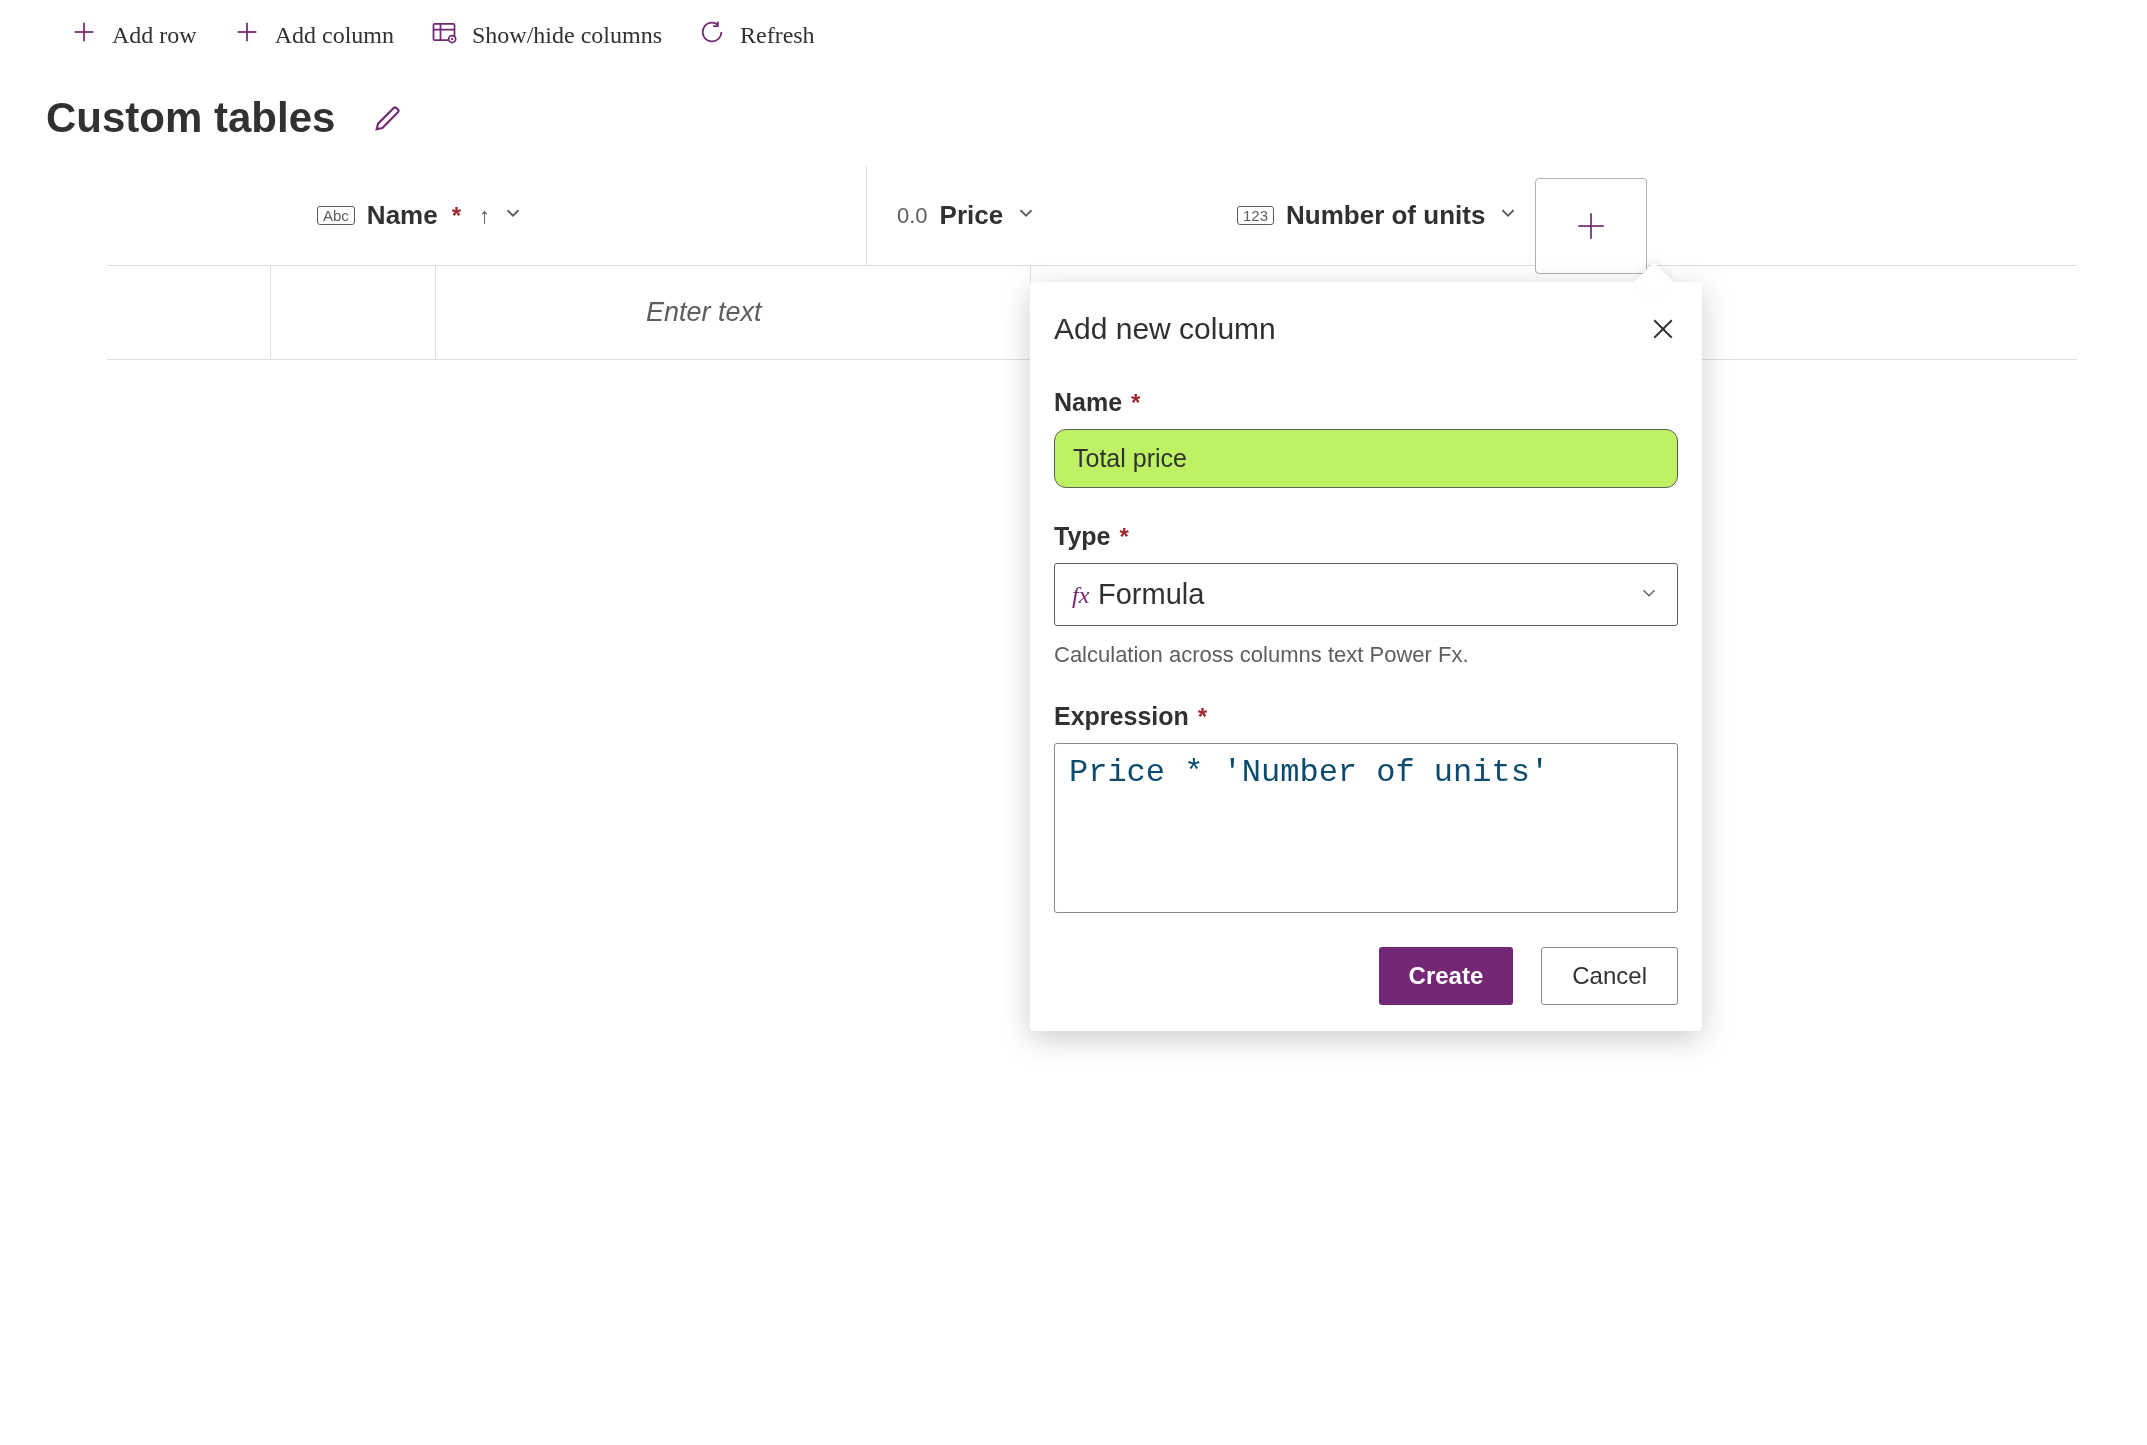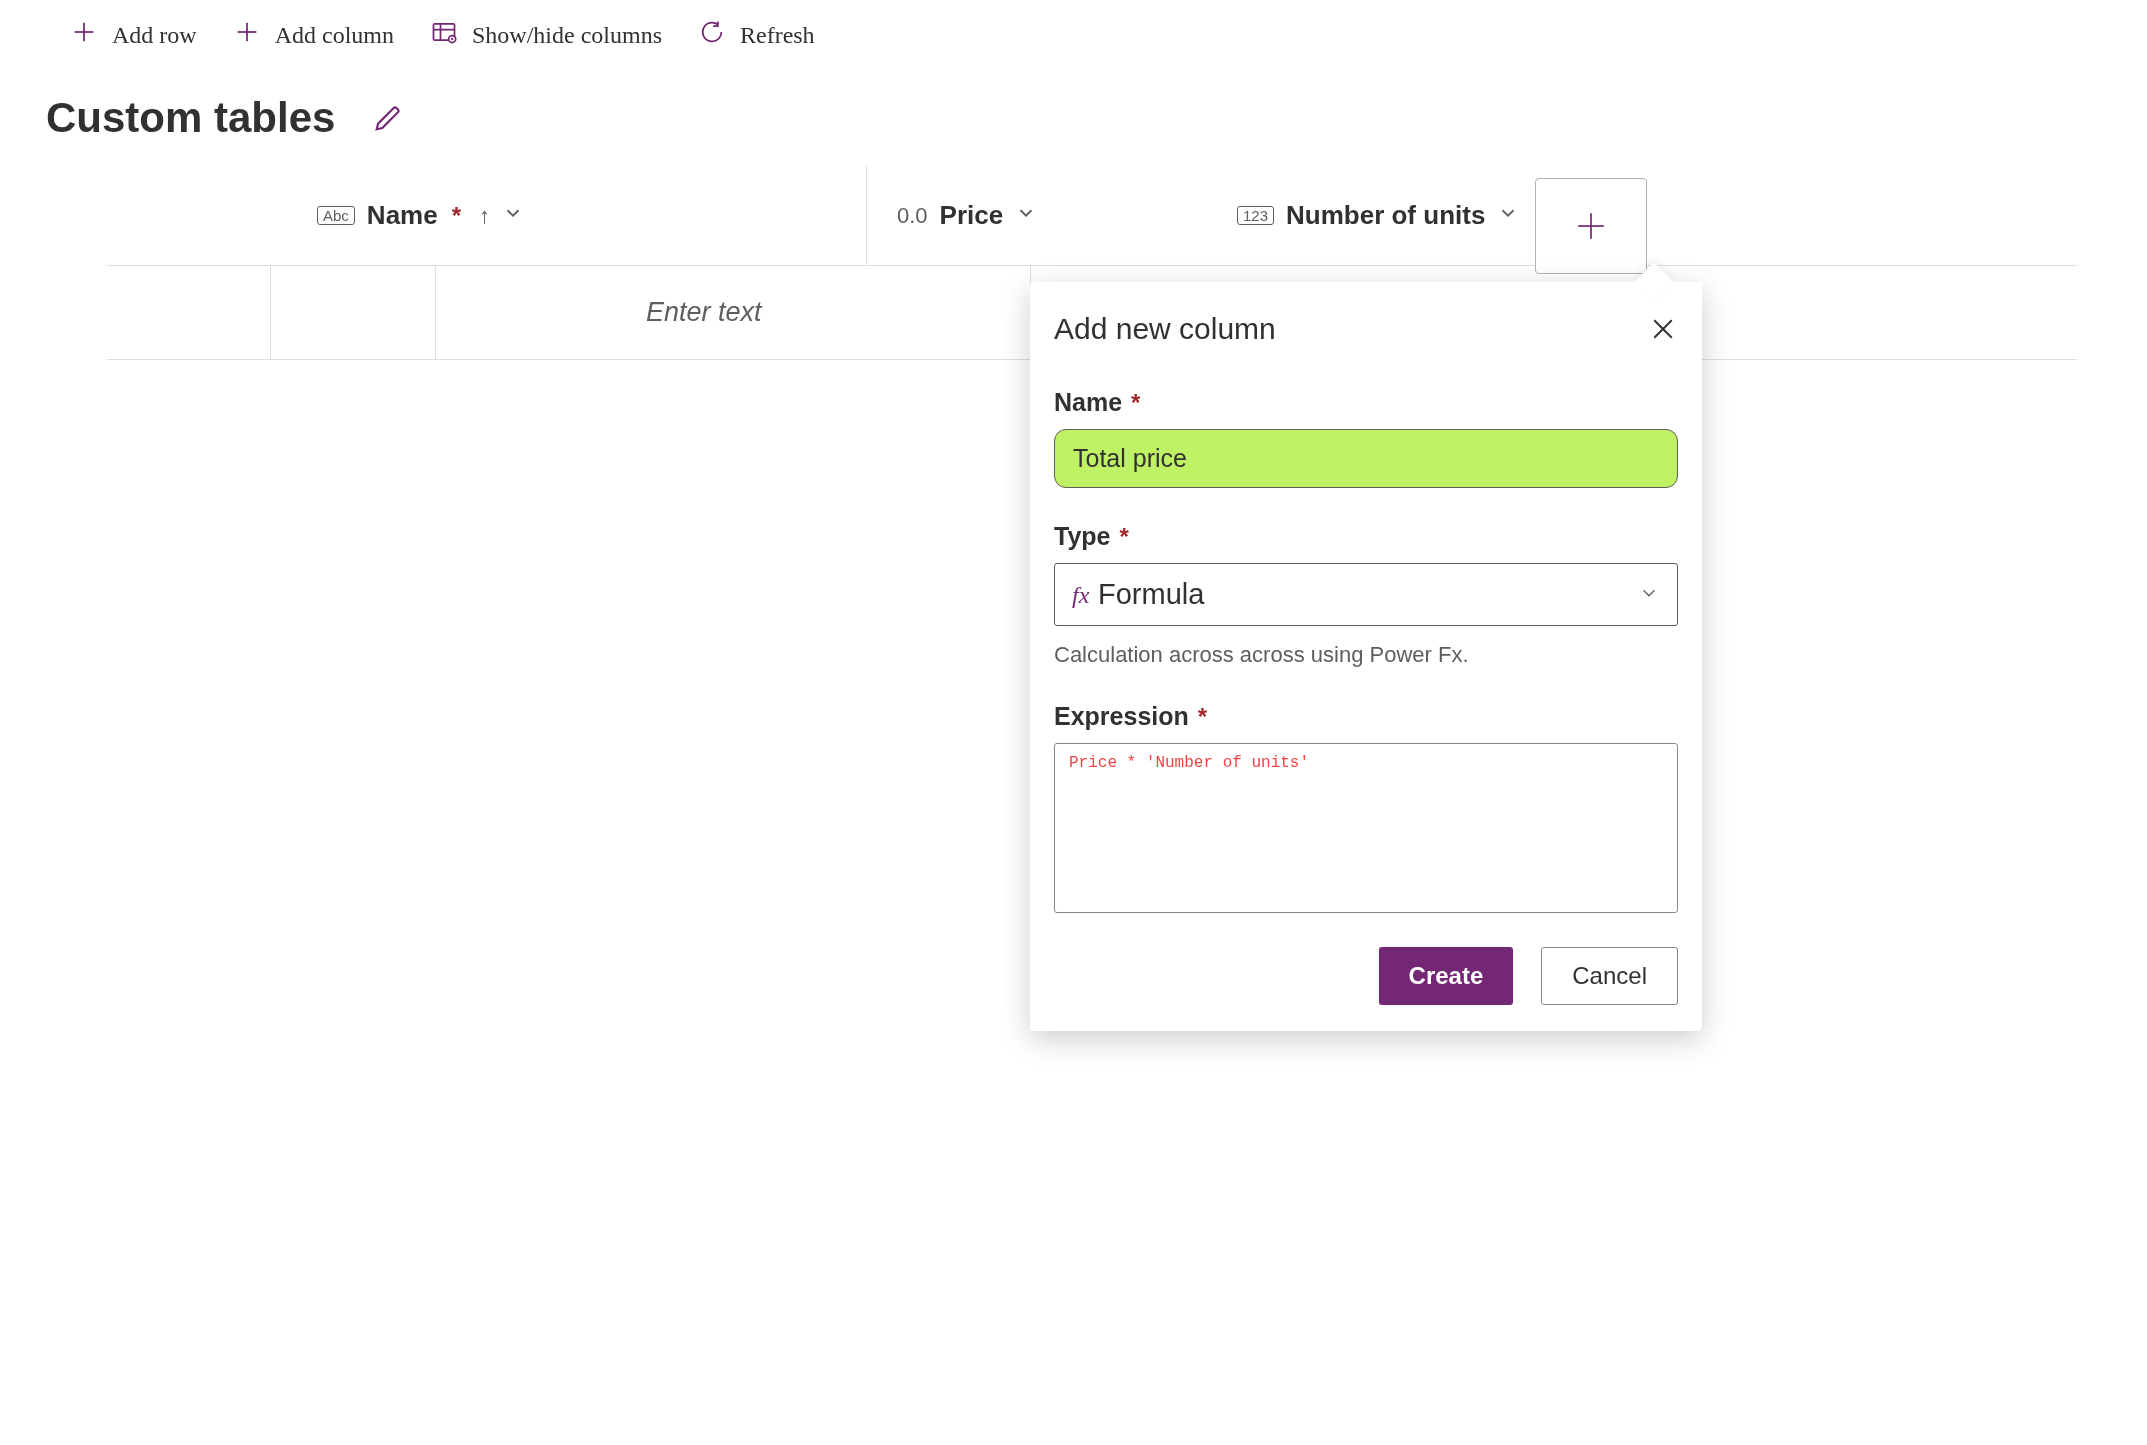--- a/index.html
+++ b/index.html
@@ -199,25 +199,25 @@
     font-size: 22px;
     color: #605e5c;
     margin-top: 16px;
   }
 
   .expr-box {
     width: 100%;
     height: 170px;
     border: 1.5px solid #8a8886;
     border-radius: 3px;
-    font-size: 16px;
+    font-size: 32px;
     font-family: Consolas, "Courier New", monospace;
     padding: 10px 14px;
     resize: none;
-    color: #ef4444;
+    color: #0c4a6e;
   }
   .field-block-expr { position: relative; margin-bottom: 30px; }
 
   .popup-footer {
     display: flex;
     justify-content: flex-end;
     gap: 28px;
   }
   .btn {
     font-size: 24px;
@@ -381,21 +381,21 @@
       <span class="select-fx-icon">fx</span>
       <div class="select-box">
         <span>Formula</span>
       </div>
       <span class="select-chev">
         <svg width="22" height="22" viewBox="0 0 24 24" fill="none" stroke="#605e5c" stroke-width="1.5">
             <polyline points="6 9 12 15 18 9"></polyline>
           </svg>
       </span>
     </div>
-    <div class="helper-text">Calculation across across using Power Fx.</div>
+    <div class="helper-text">Calculation across columns text Power Fx.</div>
   </div>
 
   <div class="field-block-expr">
     <div class="field-label">
       <span>Expression</span>
       <span class="req-star">*</span>
     </div>
     <textarea class="expr-box" style="">Price * 'Number of units'</textarea>
   </div>
 

